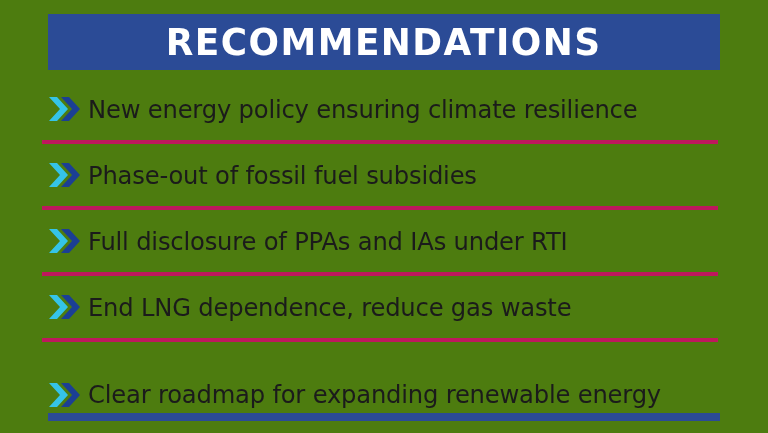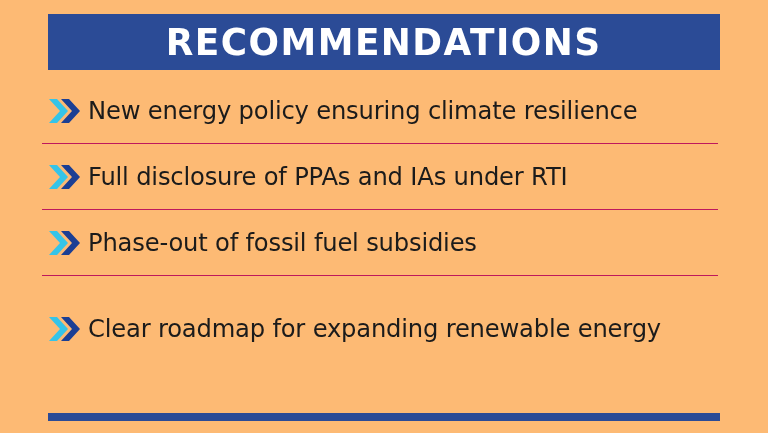--- a/index.html
+++ b/index.html
@@ -12,21 +12,21 @@
     background: #ffffff;
     font-family: "Liberation Sans", sans-serif;
     overflow: hidden;
   }
   .card {
     position: relative;
     width: 768px;
     height: 433px;
     box-sizing: border-box;
     padding: 17px;
-    background: #fdba74;
+    background: #4d7c0f;
   }
   .header-bar {
     position: absolute;
     left: 48px;
     top: 14px;
     width: 672px;
     height: 56px;
     background: #2b4b96;
     display: flex;
     align-items: center;
@@ -45,21 +45,21 @@
   .list {
     position: absolute;
     left: 42px;
     top: 78px;
     width: 676px;
   }
   .row {
     display: flex;
     align-items: center;
     height: 66px;
-    border-bottom: 1px solid #be185d;
+    border-bottom: 4px solid #be185d;
     box-sizing: border-box;
   }
   .row.last {
     border-bottom: none;
     align-items: flex-end;
   }
   .bullet {
     flex: 0 0 auto;
     width: 46px;
     display: flex;
@@ -109,33 +109,42 @@
       <span class="row-text">New energy policy ensuring climate resilience</span>
     </div>
 
     <div class="row">
       <span class="bullet">
         <svg width="34" height="26" viewBox="0 0 34 26" aria-hidden="true">
           <path d="M1 1 L12 13 L1 25 L9 25 L20 13 L9 1 Z" fill="#35c4e8"></path>
           <path d="M13 1 L24 13 L13 25 L21 25 L32 13 L21 1 Z" fill="#1b3f94"></path>
         </svg>
       </span>
+      <span class="row-text">Phase-out of fossil fuel subsidies</span>
+    </div>
+
+    <div class="row">
+      <span class="bullet">
+        <svg width="34" height="26" viewBox="0 0 34 26" aria-hidden="true">
+          <path d="M1 1 L12 13 L1 25 L9 25 L20 13 L9 1 Z" fill="#35c4e8"></path>
+          <path d="M13 1 L24 13 L13 25 L21 25 L32 13 L21 1 Z" fill="#1b3f94"></path>
+        </svg>
+      </span>
       <span class="row-text">Full disclosure of PPAs and IAs under RTI</span>
     </div>
 
     <div class="row">
       <span class="bullet">
         <svg width="34" height="26" viewBox="0 0 34 26" aria-hidden="true">
           <path d="M1 1 L12 13 L1 25 L9 25 L20 13 L9 1 Z" fill="#35c4e8"></path>
           <path d="M13 1 L24 13 L13 25 L21 25 L32 13 L21 1 Z" fill="#1b3f94"></path>
         </svg>
       </span>
-      <span class="row-text">Phase-out of fossil fuel subsidies</span>
+      <span class="row-text">End LNG dependence, reduce gas waste</span>
     </div>
-
 
     <div class="row last">
       <span class="bullet">
         <svg width="34" height="26" viewBox="0 0 34 26" aria-hidden="true">
           <path d="M1 1 L12 13 L1 25 L9 25 L20 13 L9 1 Z" fill="#35c4e8"></path>
           <path d="M13 1 L24 13 L13 25 L21 25 L32 13 L21 1 Z" fill="#1b3f94"></path>
         </svg>
       </span>
       <span class="row-text">Clear roadmap for expanding renewable energy</span>
     </div>

